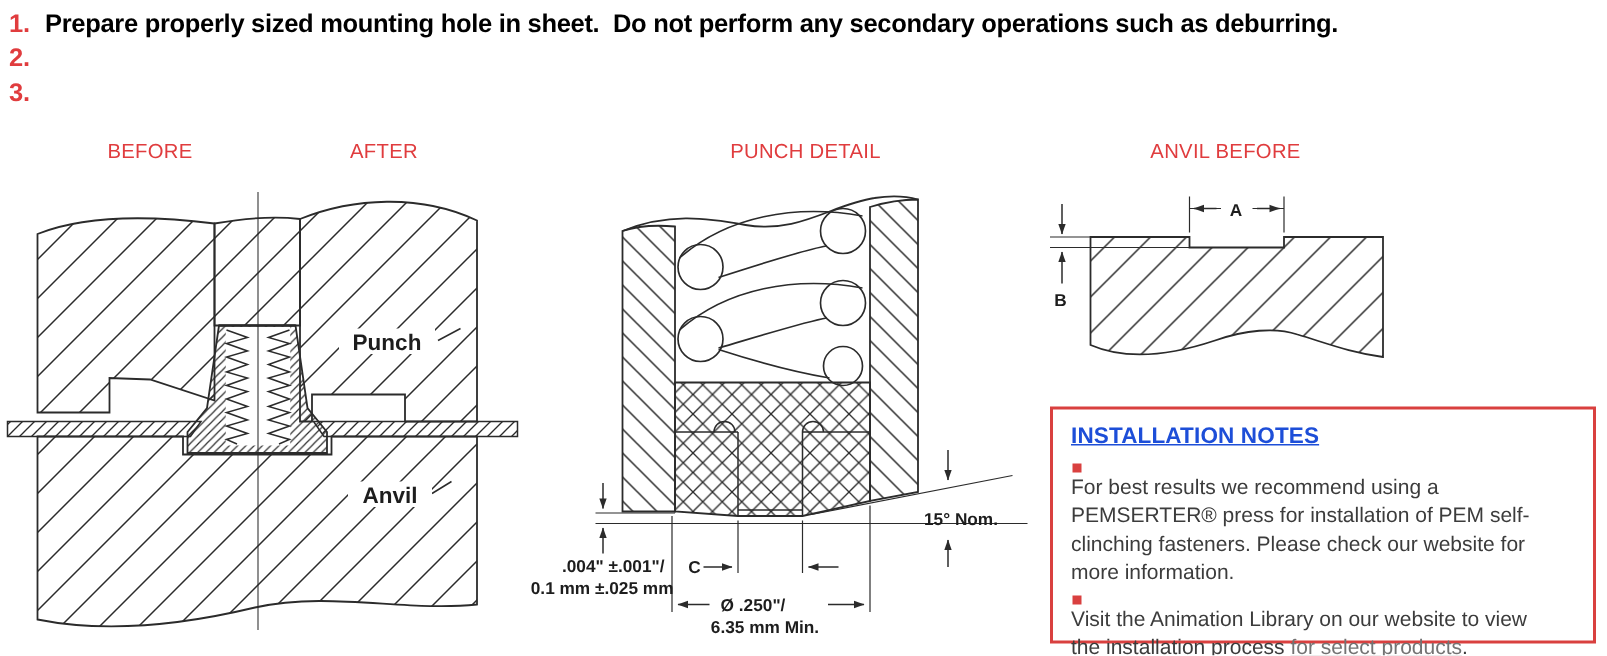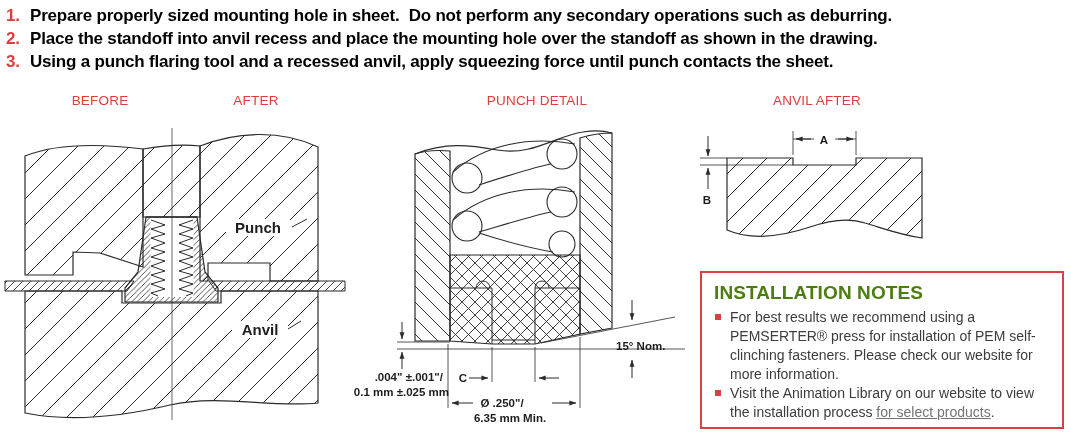--- a/index.html
+++ b/index.html
@@ -22,50 +22,48 @@
   #fig1{left:0;top:120px;}
   #fig2{left:345px;top:120px;}
   #fig3{left:690px;top:115px;}
   svg{display:block;}
   svg text{font-family:"Liberation Sans",sans-serif;}
   .dimtxt{font-size:11.5px;font-weight:700;fill:#1d1d1d;}
   .callout{font-size:15px;font-weight:700;fill:#1d1d1d;}
   
   .notes{position:absolute;left:700px;top:271px;width:364px;height:158px;box-sizing:border-box;
          border:2px solid #d9403f;background:#fff;padding:7px 10px 6px 12px;}
-  .notes-title{color:#4d7c0f;font-size:19px;font-weight:700;margin:2px 0 4px 0;letter-spacing:0.1px;}
-  .note-item{display:flex;font-size:14px;line-height:19px;color:#3c3c3c;}
+  .notes-title{color:#1d4ed8;font-size:15px;font-weight:700;margin:2px 0 4px 0;letter-spacing:0.1px;text-decoration:underline;}
+  .note-item{display:flex;font-size:14px;line-height:19px;color:#3c3c3c;flex-direction:column;}
   .note-item .sq{flex:0 0 6px;width:6px;height:6px;background:#d9403f;margin:6px 9px 0 1px;}
   .note-body{width:322px;}
   .note-link{color:#737373;text-decoration:underline;cursor:pointer;}
 </style>
 </head>
 <body>
 
 <div class="canvas">
 
   <div class="instructions">
     <div class="step">
       <span class="num">1.</span>
       <span class="txt">Prepare properly sized mounting hole in sheet.  Do not perform any secondary operations such as deburring.</span>
     </div>
     <div class="step">
       <span class="num">2.</span>
-      <span class="txt">Place the standoff into anvil recess and place the mounting hole over the standoff as shown in the drawing.</span>
     </div>
     <div class="step">
       <span class="num">3.</span>
-      <span class="txt">Using a punch flaring tool and a recessed anvil, apply squeezing force until punch contacts the sheet.</span>
     </div>
   </div>
 
   <div class="fig-label" id="lbl-before">BEFORE</div>
   <div class="fig-label" id="lbl-after">AFTER</div>
   <div class="fig-label" id="lbl-punch">PUNCH DETAIL</div>
-  <div class="fig-label" id="lbl-anvil">ANVIL AFTER</div>
+  <div class="fig-label" id="lbl-anvil">ANVIL BEFORE</div>
 
   <svg class="fig" id="fig1" width="360" height="317" viewBox="0 0 360 317">
     <defs>
       <pattern id="f1h" width="26" height="26" patternUnits="userSpaceOnUse">
         <path d="M0,26 L26,0 M-6,6 L6,-6 M20,32 L32,20" stroke="#2b2b2b" stroke-width="1" fill="none"></path>
       </pattern>
       <pattern id="f1s" width="8" height="8" patternUnits="userSpaceOnUse">
         <path d="M0,8 L8,0 M-2,2 L2,-2 M6,10 L10,6" stroke="#2b2b2b" stroke-width="0.9" fill="none"></path>
       </pattern>
       <pattern id="f1f" width="5.5" height="5.5" patternUnits="userSpaceOnUse">

